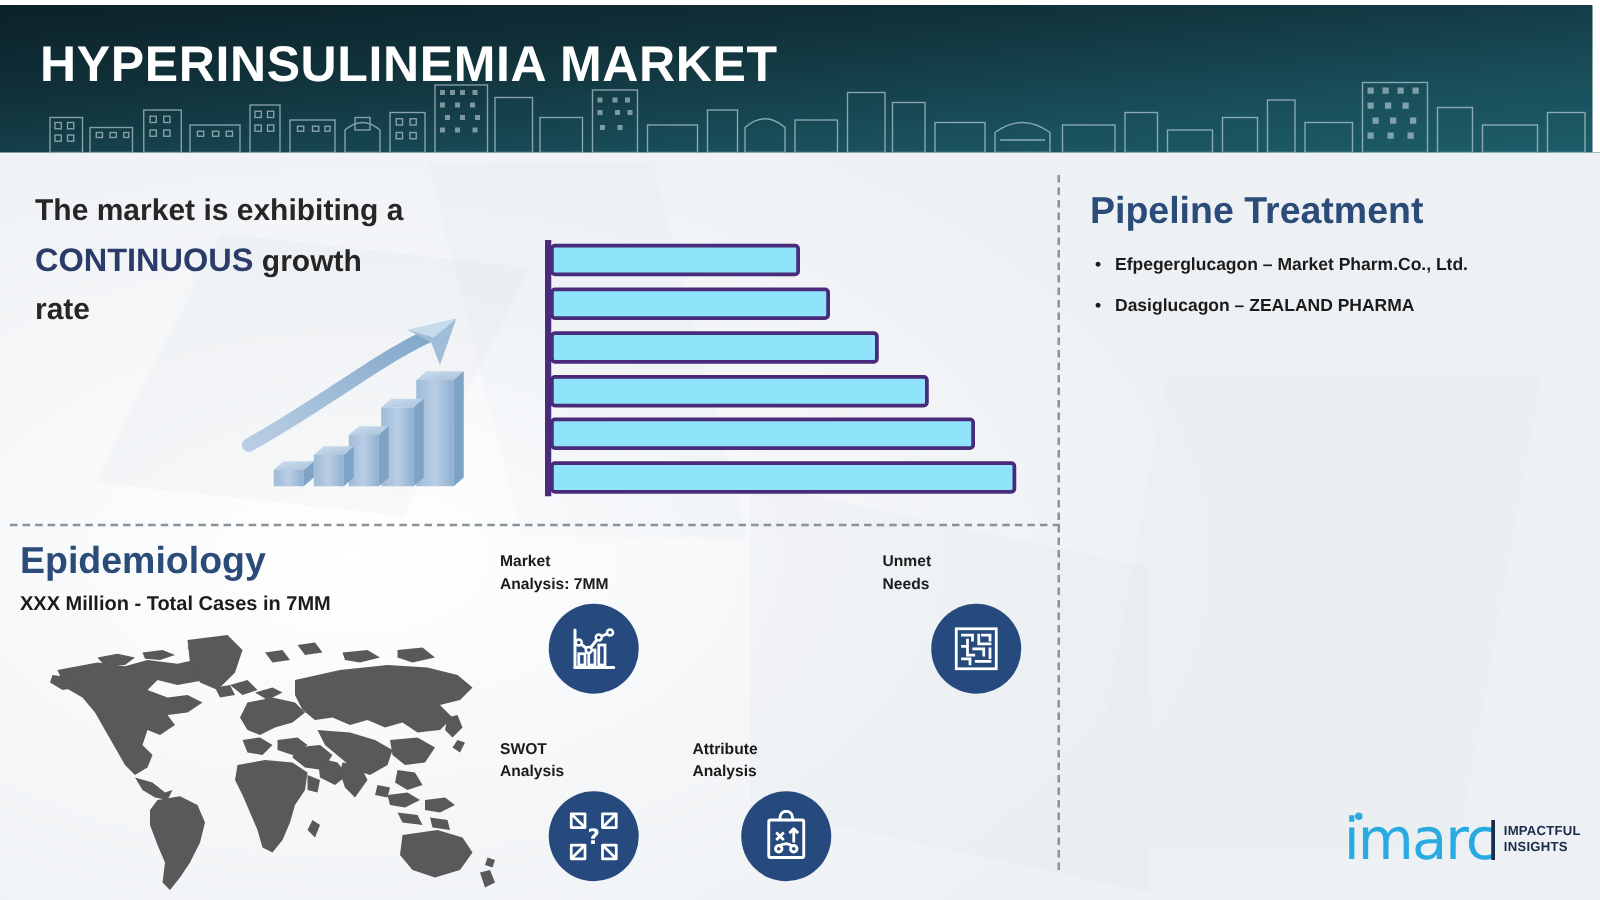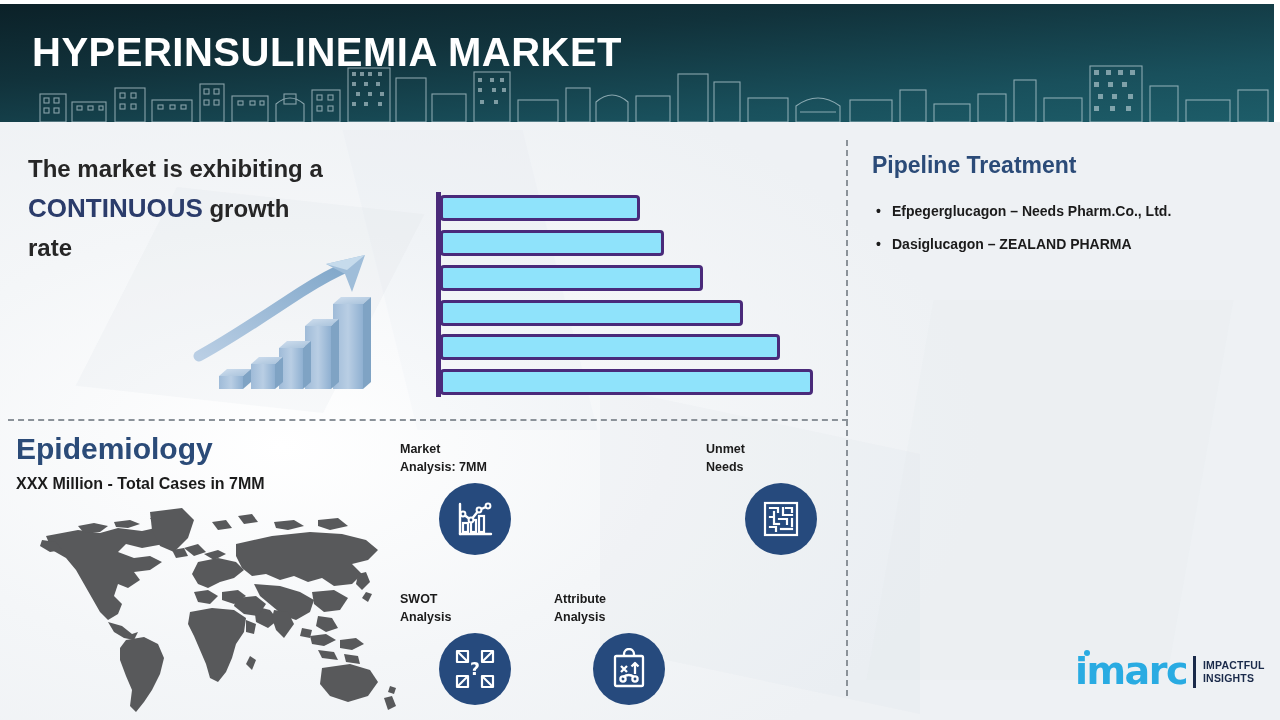--- a/index.html
+++ b/index.html
@@ -58,21 +58,21 @@
     position:absolute;left:0;top:0;width:5px;height:205px;background:#4a2a7a;
   }
   #chart .bar{
     position:absolute;left:4px;height:26px;
     background:#8fe3fb;border:3px solid #4a2a7a;border-radius:4px;
     box-sizing:border-box;
   }
   
   #pipeline-title{
     position:absolute;left:872px;top:152px;
-    color:#2b4b78;font-size:23px;font-weight:bold;white-space:nowrap;
+    color:#2b4b78;font-size:30px;font-weight:bold;white-space:nowrap;
   }
   .pipe-item{
     position:absolute;left:876px;color:#1b1b1b;font-size:14px;font-weight:bold;
     white-space:nowrap;
   }
   .pipe-item .bullet{display:inline-block;width:16px;color:#1b1b1b;}
   
   #epi-title{
     position:absolute;left:16px;top:432px;
     color:#2b4b78;font-size:30px;font-weight:bold;
@@ -90,21 +90,21 @@
   }
   .tile .circ{
     margin:6px auto 0;width:72px;height:72px;border-radius:50%;
     background:#264a7d;display:flex;align-items:center;justify-content:center;
   }
   .tile .circ svg{display:block;}
   
   #logo{position:absolute;left:1075px;top:650px;width:185px;height:46px;}
   #logo .imarc{
     position:absolute;left:0;top:2px;
-    color:#29abe2;font-size:38px;font-weight:bold;letter-spacing:-1.5px;
+    color:#29abe2;font-size:46px;font-weight:normal;letter-spacing:-1.5px;
     font-family:"DejaVu Sans",sans-serif;line-height:38px;
   }
   #logo .dot{
     position:absolute;left:9px;top:0px;width:6px;height:6px;border-radius:50%;
     background:#29abe2;
   }
   #logo .divider{
     position:absolute;left:118px;top:6px;width:3px;height:32px;background:#1a2a4a;
   }
   #logo .tag{
@@ -279,21 +279,21 @@
     <div class="bar" style="top:3px;width:200px;"></div>
     <div class="bar" style="top:38px;width:224px;"></div>
     <div class="bar" style="top:73px;width:263px;"></div>
     <div class="bar" style="top:108px;width:303px;"></div>
     <div class="bar" style="top:142px;width:340px;"></div>
     <div class="bar" style="top:177px;width:373px;"></div>
   </div>
 
   <div id="pipeline-title">Pipeline Treatment</div>
   <div class="pipe-item" style="top:203px;">
-    <span class="bullet">•</span><span>Efpegerglucagon – Needs Pharm.Co., Ltd.</span>
+    <span class="bullet">•</span><span>Efpegerglucagon – Market Pharm.Co., Ltd.</span>
   </div>
   <div class="pipe-item" style="top:236px;">
     <span class="bullet">•</span><span>Dasiglucagon – ZEALAND PHARMA</span>
   </div>
 
   <div id="epi-title">Epidemiology</div>
   <div id="epi-sub">XXX Million - Total Cases in  7MM</div>
 
   <svg id="worldmap" viewBox="0 0 400 218">
     <g fill="#58595b">

